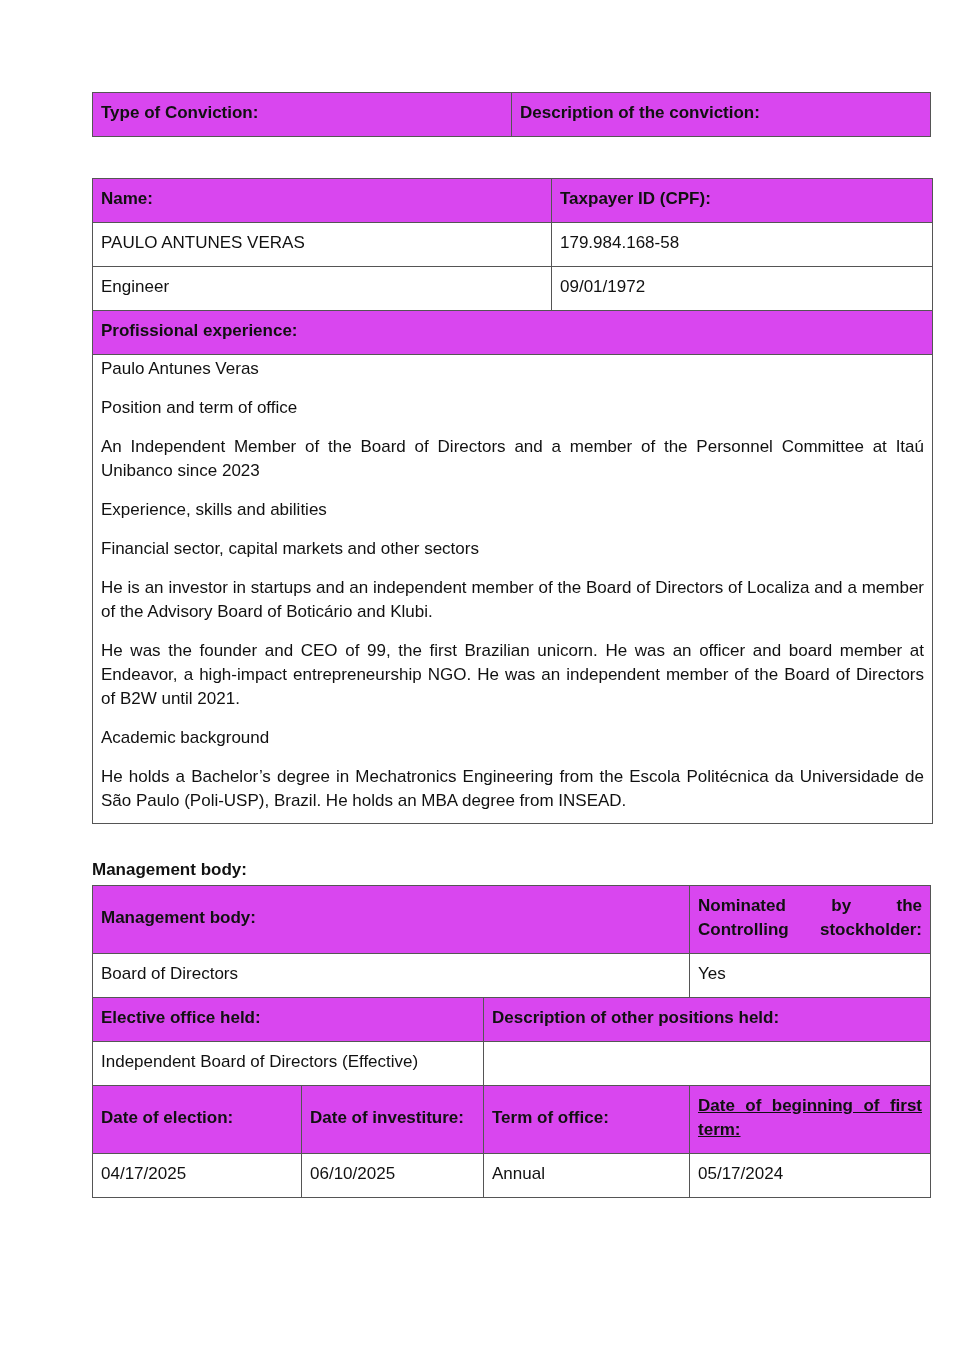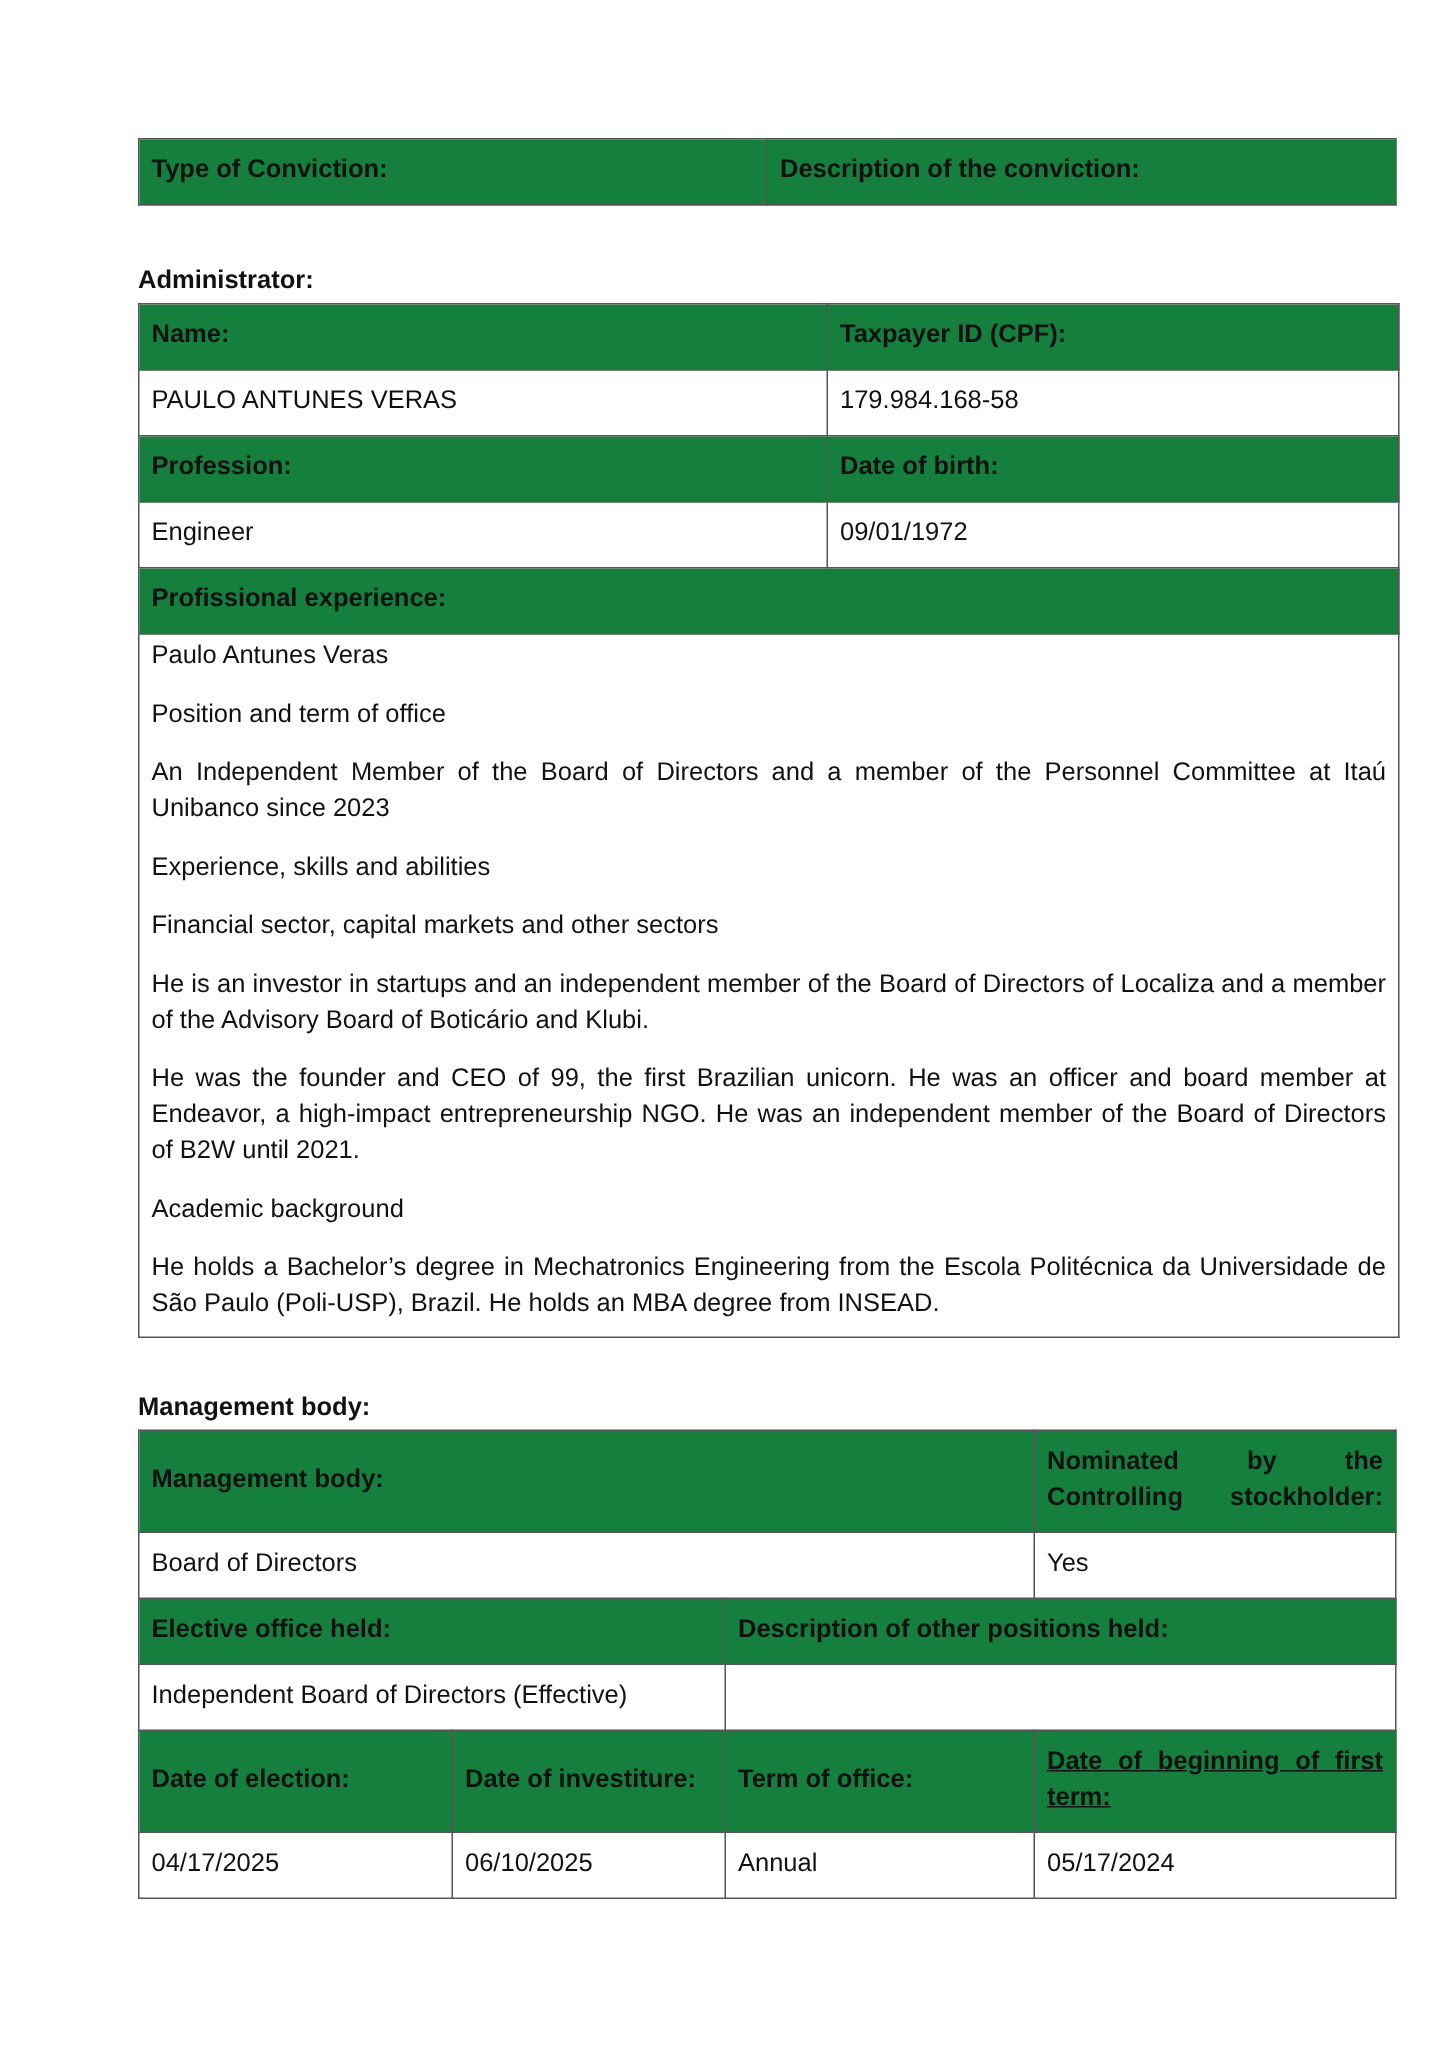--- a/index.html
+++ b/index.html
@@ -26,21 +26,21 @@
       width: 100%;
       table-layout: fixed;
     }
     td {
       border: 1px solid #555555;
       padding: 8px 8px 11px 8px;
       vertical-align: top;
       line-height: 24px;
     }
     td.hdr {
-      background: #15803d;
+      background: #d946ef;
       font-weight: bold;
     }
     .section-title {
       font-weight: bold;
       margin: 0;
       line-height: 24px;
     }
     .prof-cell {
       padding: 0 8px 10px 8px;
     }
@@ -71,40 +71,35 @@
       </colgroup>
     <tbody>
         <tr>
       <td class="hdr">Type of Conviction:</td>
       <td class="hdr">Description of the conviction:</td>
     </tr>
   </tbody>
     </table>
 
   <div style="height:38px;"></div>
-  <p class="section-title">Administrator:</p>
   <div style="height:3px;"></div>
 
   <table style="width:840px;">
     <colgroup>
         <col style="width:459px">
         <col style="width:381px">
       </colgroup>
     <tbody>
         <tr>
       <td class="hdr">Name:</td>
       <td class="hdr">Taxpayer ID (CPF):</td>
     </tr>
     <tr>
       <td>PAULO ANTUNES VERAS</td>
       <td>179.984.168-58</td>
-    </tr>
-    <tr>
-      <td class="hdr">Profession:</td>
-      <td class="hdr">Date of birth:</td>
     </tr>
     <tr>
       <td>Engineer</td>
       <td>09/01/1972</td>
     </tr>
     <tr>
       <td class="hdr" colspan="2">Profissional experience:</td>
     </tr>
     <tr>
       <td colspan="2" class="prof-cell">

